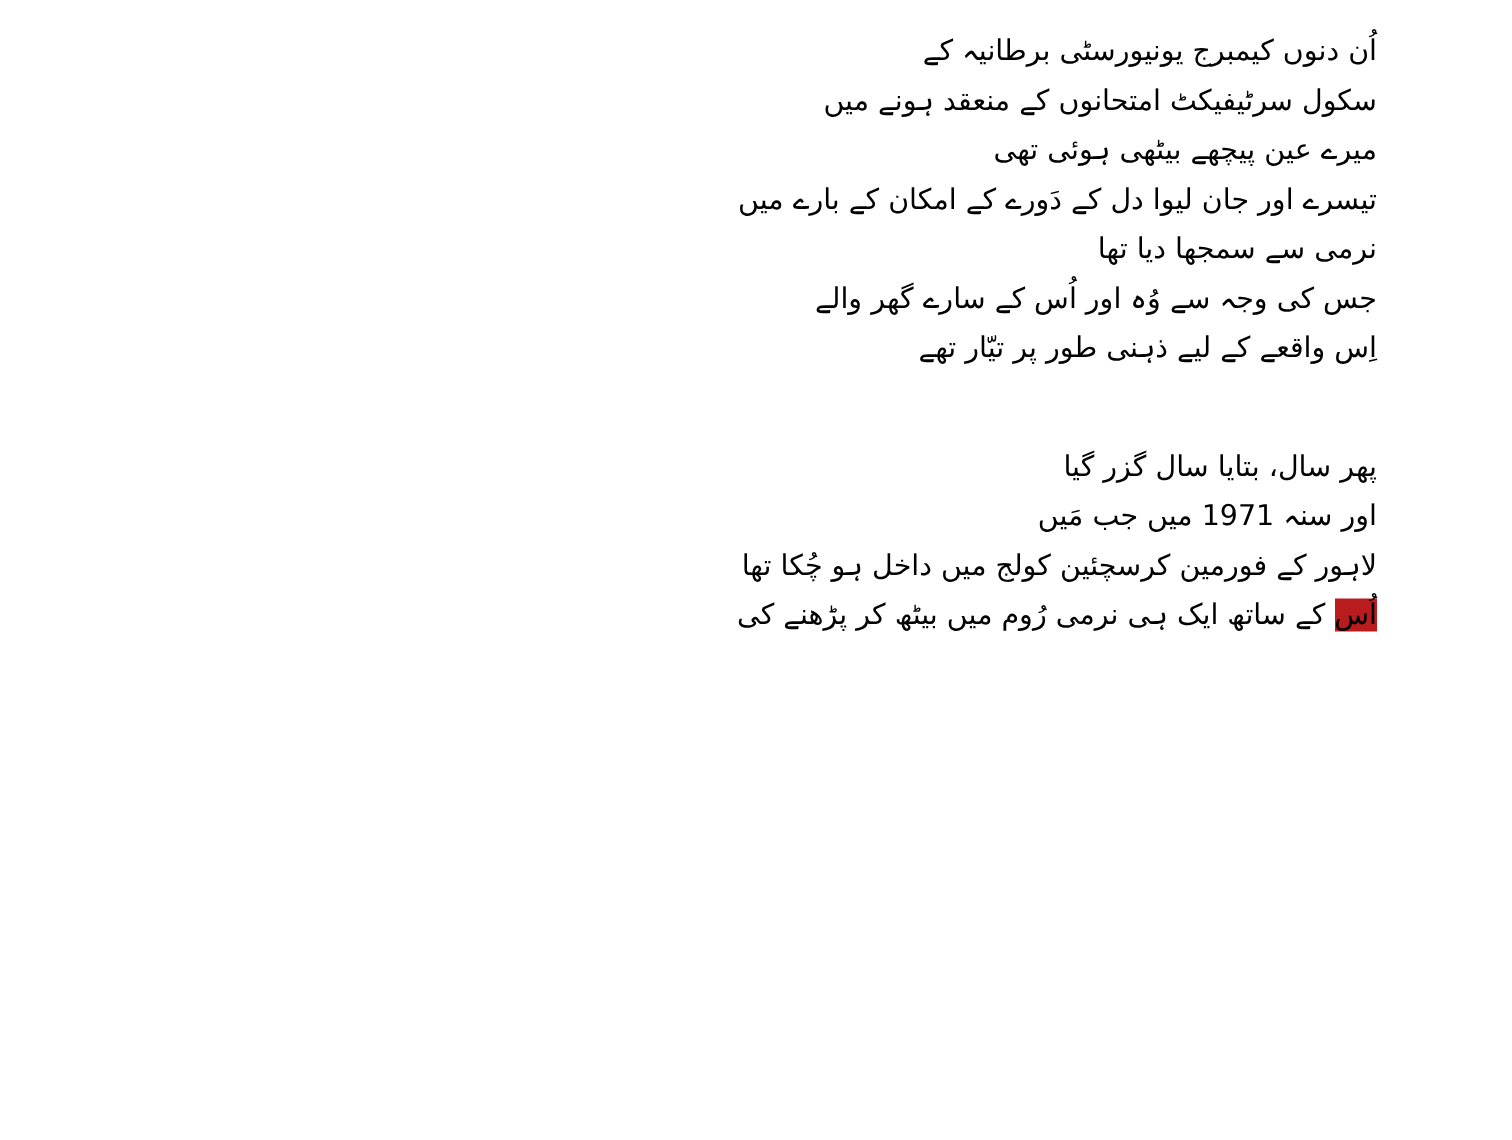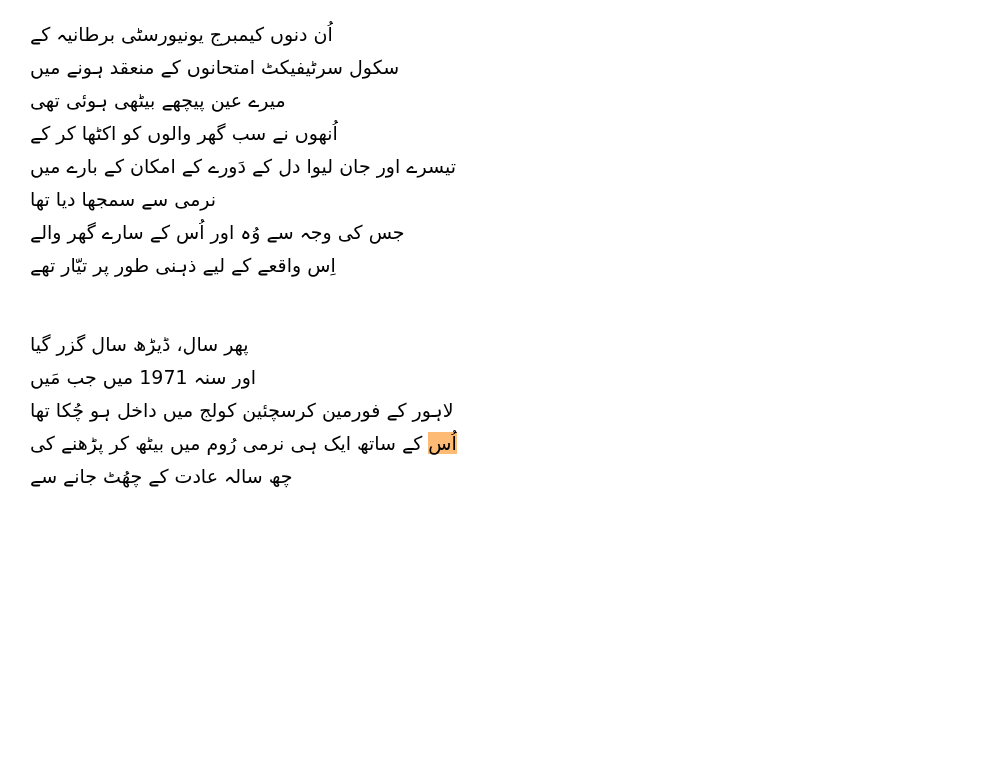--- a/index.html
+++ b/index.html
@@ -22,48 +22,46 @@
     direction: rtl;
   }
   .stanza {
     display: block;
   }
   .stanza + .stanza {
     margin-top: 46px;
   }
   .line {
     display: block;
-    text-align: left;
+    text-align: right;
     font-size: 19px;
     line-height: 33px;
     white-space: nowrap;
     letter-spacing: 0.2px;
     padding-right: 60px;
   }
   .hl {
-    background: #fdba74;
+    background: #b91c1c;
   }
 </style>
 </head>
 <body>
 
 <div class="page">
 
   <div class="stanza">
     <div class="line">اُن دنوں کیمبرج یونیورسٹی برطانیہ کے</div>
     <div class="line">سکول سرٹیفیکٹ امتحانوں کے منعقد ہونے میں</div>
     <div class="line">میرے عین پیچھے بیٹھی ہوئی تھی</div>
-    <div class="line">اُنھوں نے سب گھر والوں کو اکٹھا کر کے</div>
     <div class="line">تیسرے اور جان لیوا دل کے دَورے کے امکان کے بارے میں</div>
     <div class="line">نرمی سے سمجھا دیا تھا</div>
     <div class="line">جس کی وجہ سے وُہ اور اُس کے سارے گھر والے</div>
     <div class="line">اِس واقعے کے لیے ذہنی طور پر تیّار تھے</div>
   </div>
 
   <div class="stanza">
-    <div class="line">پھر سال، ڈیڑھ سال گزر گیا</div>
+    <div class="line">پھر سال، بتایا سال گزر گیا</div>
     <div class="line">اور سنہ 1971 میں جب مَیں</div>
     <div class="line">لاہور کے فورمین کرسچئین کولج میں داخل ہو چُکا تھا</div>
     <div class="line"><span class="hl">اُس</span><span> کے ساتھ ایک ہی نرمی رُوم میں بیٹھ کر پڑھنے کی</span></div>
-    <div class="line">چھ سالہ عادت کے چھُٹ جانے سے</div>
   </div>
 
 </div>
 
 </body></html>

